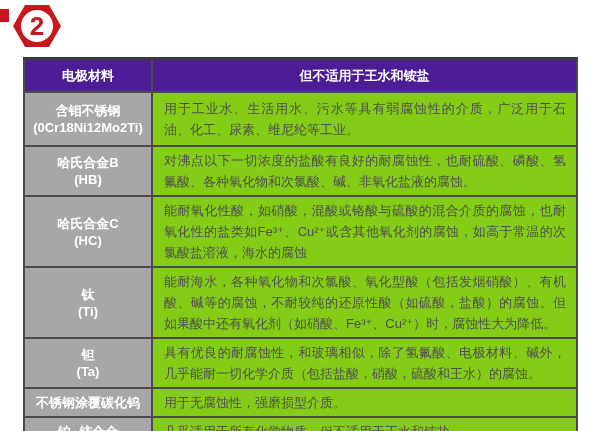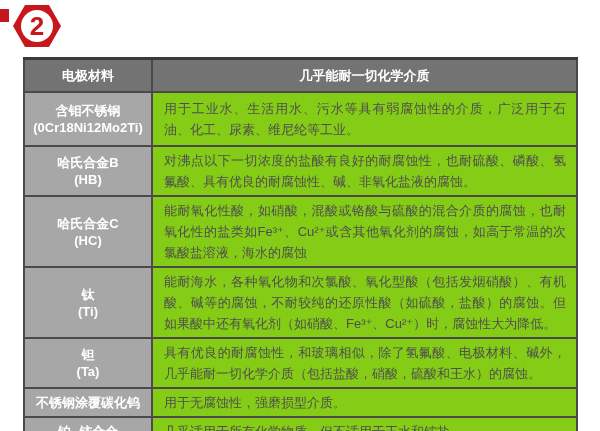--- a/index.html
+++ b/index.html
@@ -54,21 +54,21 @@
     table-layout: fixed;
     margin-left: 23px;
     width: 555px;
   }
   table.etable th,
   table.etable td {
     border: 2px solid #4a4a4a;
   }
   table.etable th {
     border-top: 3px solid #3a3a3a;
-    background: #737373;
+    background: #4c1d95;
     color: #ffffff;
     font-size: 13px;
     font-weight: bold;
     height: 27px;
     padding: 2px;
   }
   th.col-mat { width: 122px; }
   td.mat {
     background: #a7a7a7;
     color: #ffffff;
@@ -105,37 +105,37 @@
       <polygon points="1,24 13,3 37,3 49,24 37,45 13,45" fill="#c8161d"></polygon>
       <circle cx="25" cy="24" r="16" fill="#ffffff"></circle>
       <text x="25" y="33" text-anchor="middle" font-size="26" font-weight="bold" fill="#c8161d" font-family="Liberation Sans, DejaVu Sans, sans-serif">2</text>
     </svg>
   </div>
 
   <table class="etable">
     <thead>
       <tr>
         <th class="col-mat">电极材料</th>
-        <th>几乎能耐一切化学介质</th>
+        <th>但不适用于王水和铵盐</th>
       </tr>
     </thead>
     <tbody>
       <tr>
         <td class="mat">
           <div>含钼不锈钢</div>
           <div>(0Cr18Ni12Mo2Ti)</div>
         </td>
         <td class="desc">用于工业水、生活用水、污水等具有弱腐蚀性的介质，广泛用于石油、化工、尿素、维尼纶等工业。</td>
       </tr>
       <tr>
         <td class="mat">
           <div>哈氏合金B</div>
           <div>(HB)</div>
         </td>
-        <td class="desc">对沸点以下一切浓度的盐酸有良好的耐腐蚀性，也耐硫酸、磷酸、氢氟酸、具有优良的耐腐蚀性、碱、非氧化盐液的腐蚀。</td>
+        <td class="desc">对沸点以下一切浓度的盐酸有良好的耐腐蚀性，也耐硫酸、磷酸、氢氟酸、各种氧化物和次氯酸、碱、非氧化盐液的腐蚀。</td>
       </tr>
       <tr>
         <td class="mat">
           <div>哈氏合金C</div>
           <div>(HC)</div>
         </td>
         <td class="desc">能耐氧化性酸，如硝酸，混酸或铬酸与硫酸的混合介质的腐蚀，也耐氧化性的盐类如Fe³⁺、Cu²⁺或含其他氧化剂的腐蚀，如高于常温的次氯酸盐溶液，海水的腐蚀</td>
       </tr>
       <tr>
         <td class="mat">

